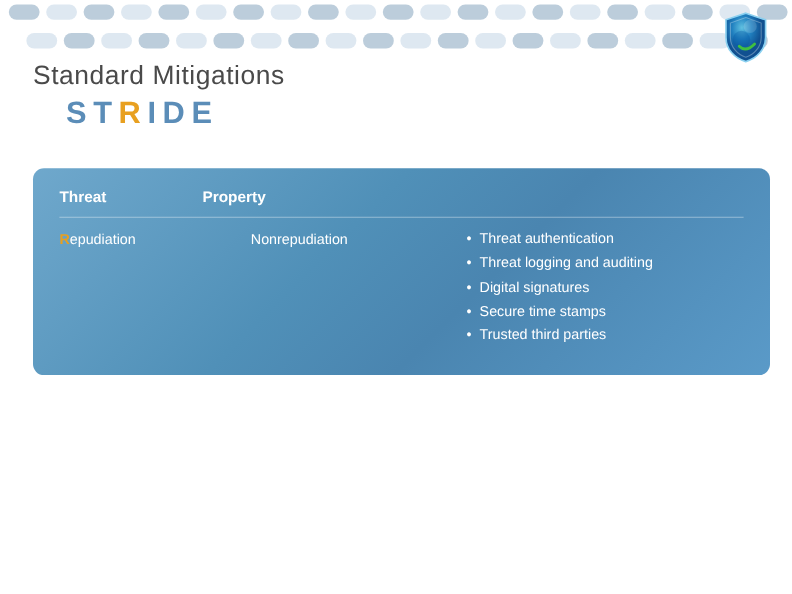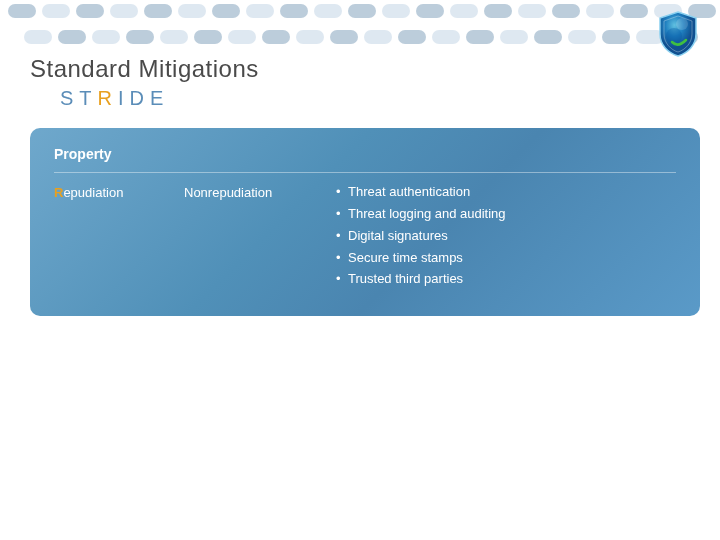--- a/index.html
+++ b/index.html
@@ -70,25 +70,25 @@
     .page-title {
       font-size: 24px;
       font-weight: 300;
       color: #4a4a4a;
       margin-bottom: 4px;
       letter-spacing: 0.5px;
     }
 
     
     .stride-title {
-      font-size: 20px;
-      font-weight: 400;
+      font-size: 28px;
+      font-weight: 700;
       letter-spacing: 6px;
       margin-left: 30px;
-      margin-bottom: 18px;
+      margin-bottom: 34px;
     }
 
     .stride-letter {
       color: #5b8db8;
     }
 
     .stride-letter.highlight {
       color: #e8a020;
     }
 
@@ -120,20 +120,21 @@
 
     .col-mitigations {
       flex: 1;
     }
 
     
     .table-row {
       display: flex;
       align-items: flex-start;
       font-size: 13px;
+      gap: 44px;
     }
 
     .threat-cell {
       width: 130px;
       flex-shrink: 0;
       padding-top: 2px;
     }
 
     .threat-cell .r-letter {
       color: #e8a020;
@@ -256,20 +257,21 @@
 
   <h1 class="page-title">Standard Mitigations</h1>
 
   <div class="stride-title">
     <span class="stride-letter">S</span><span class="stride-letter">T</span><span class="stride-letter highlight">R</span><span class="stride-letter">I</span><span class="stride-letter">D</span><span class="stride-letter">E</span>
   </div>
 
   <div class="blue-card">
 
     <div class="table-header">
+      <div class="col-threat">Threat</div>
       <div class="col-property">Property</div>
       <div class="col-mitigations"></div>
     </div>
 
     <hr class="header-divider">
 
     <div class="table-row">
       <div class="threat-cell">
         <span class="r-letter">R</span><span class="rest">epudiation</span>
       </div>

